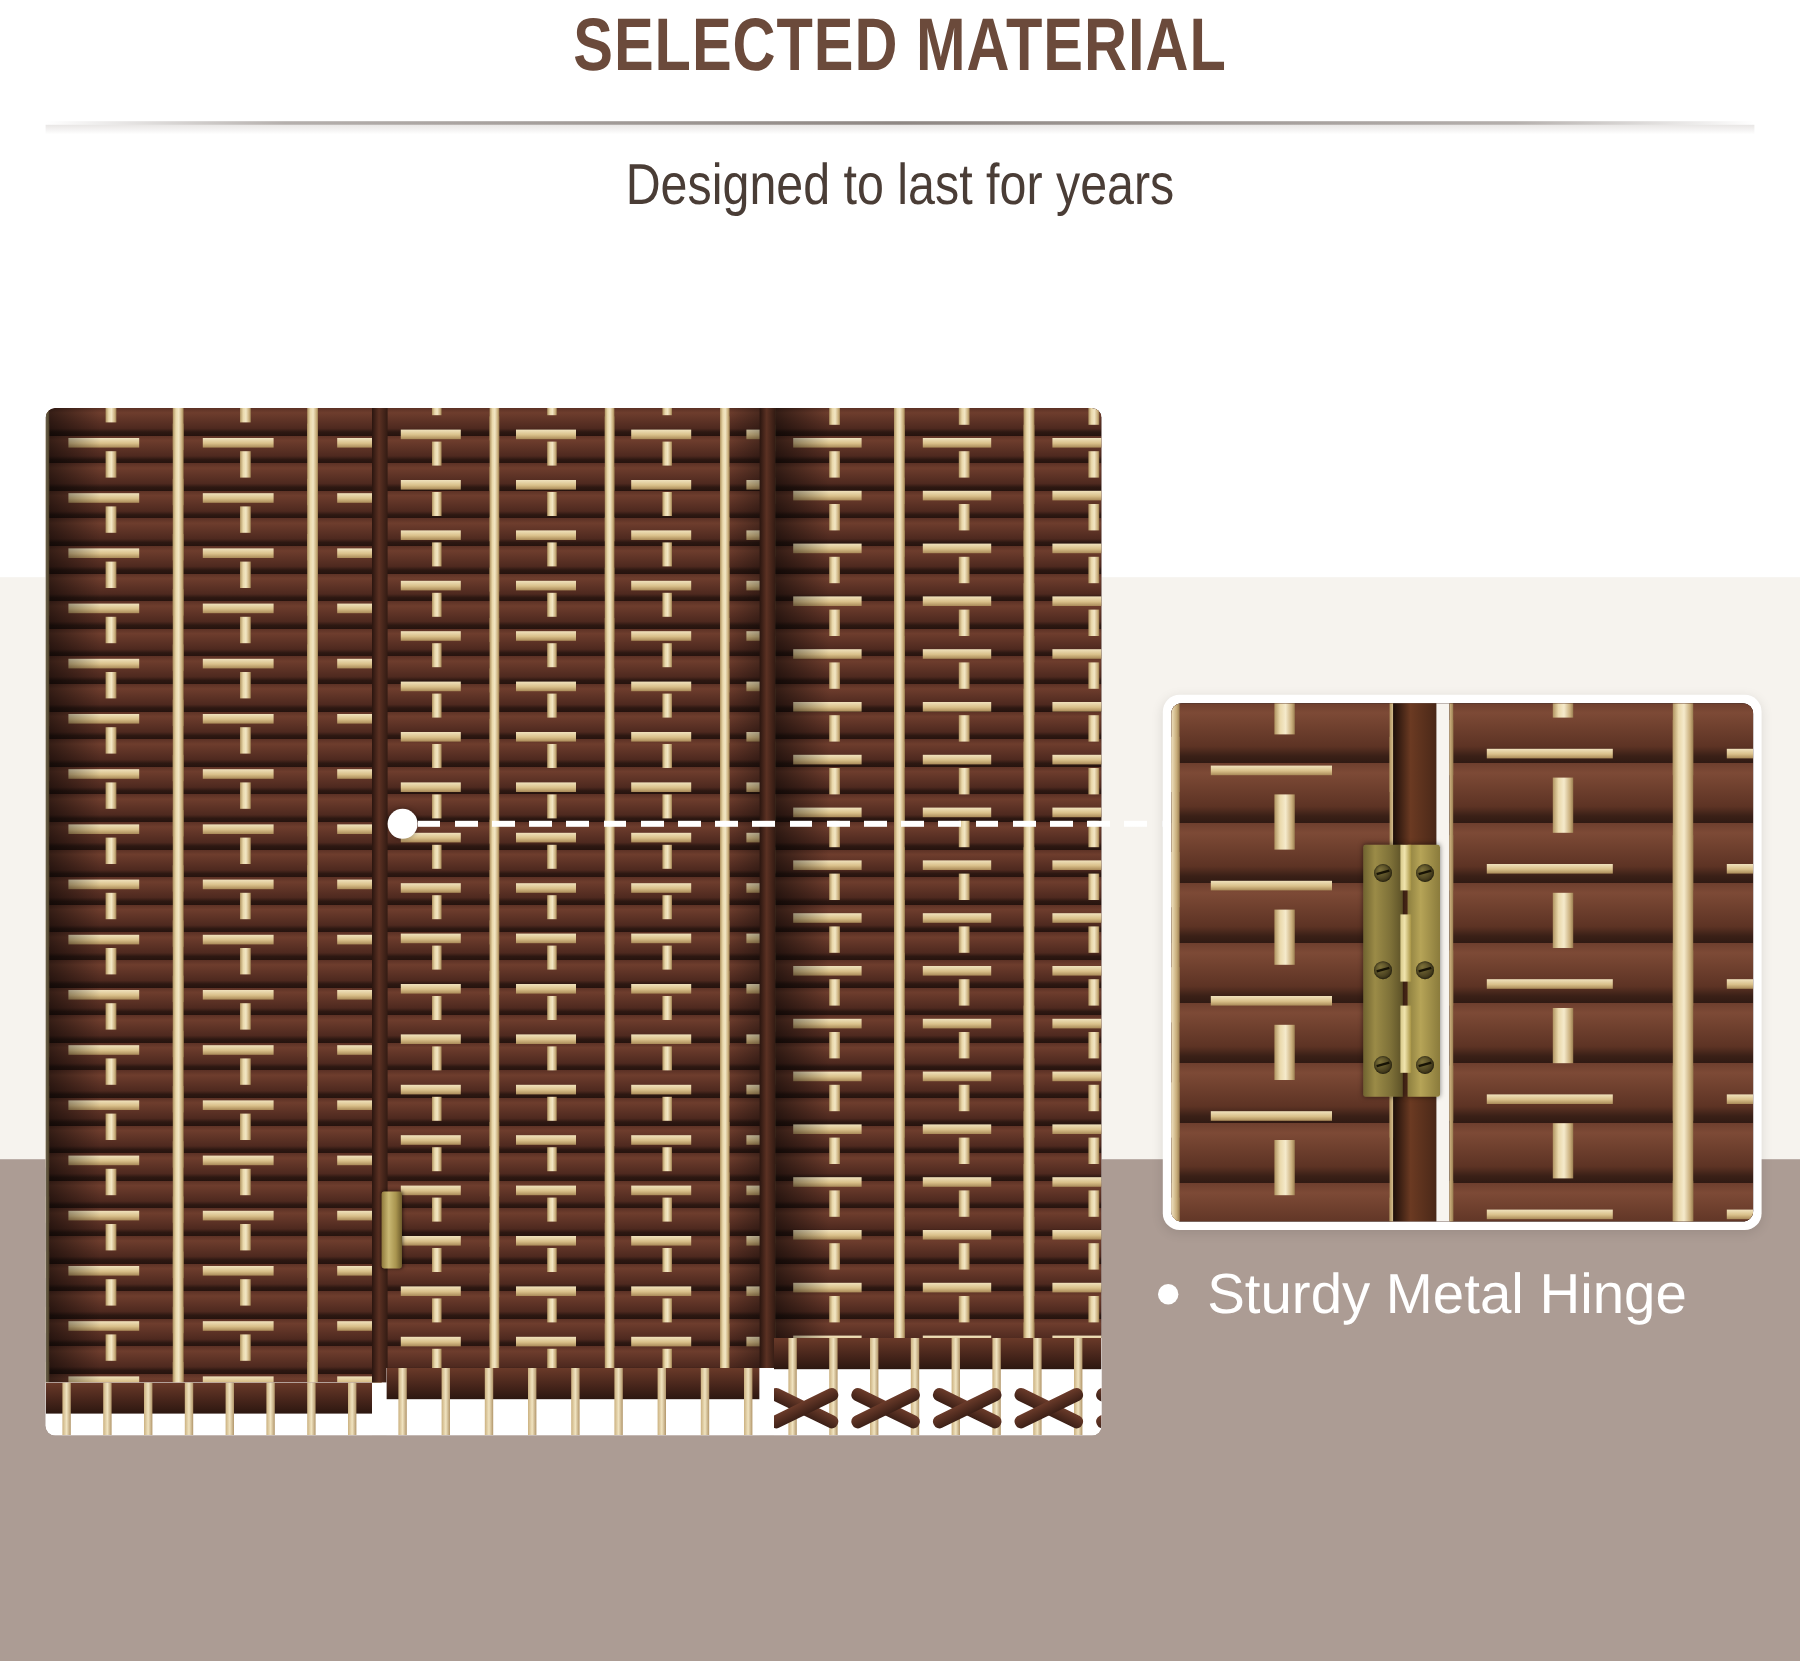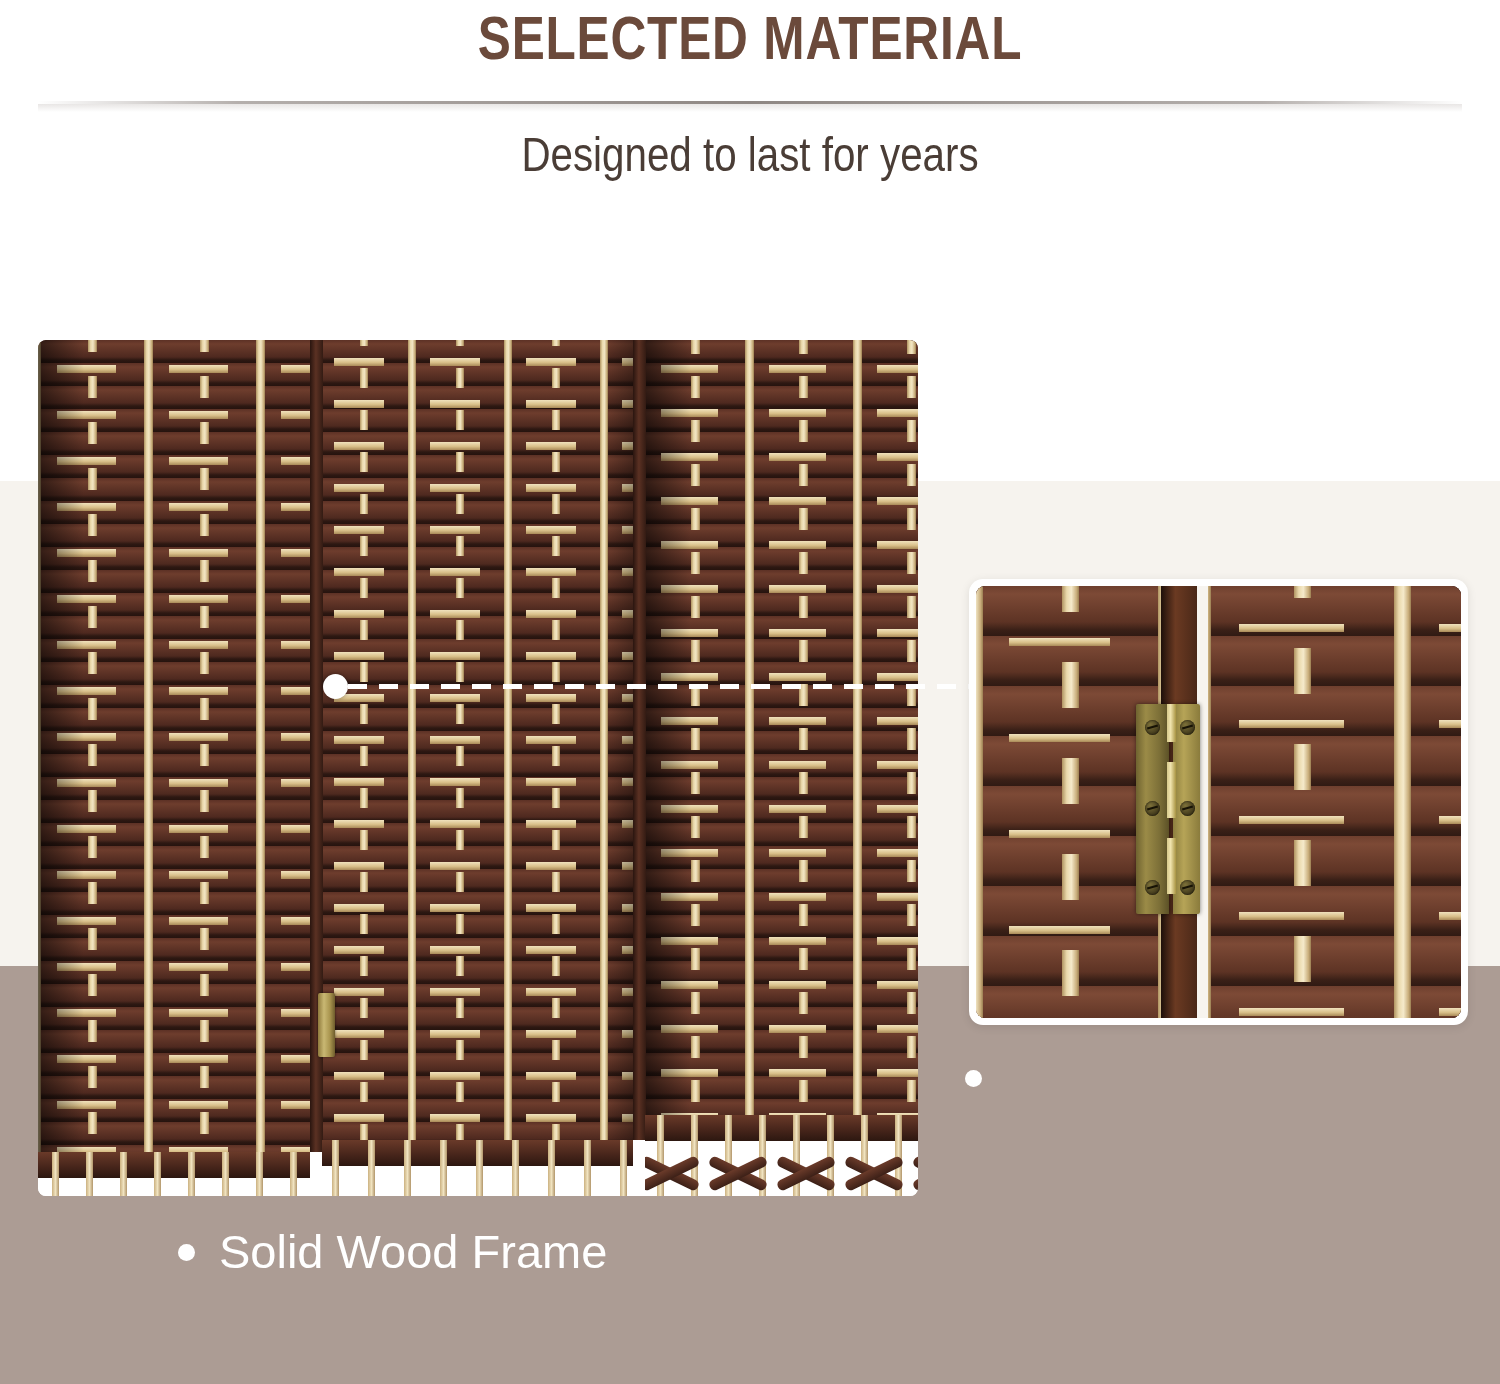--- a/index.html
+++ b/index.html
@@ -988,19 +988,16 @@
         <div class="screw" style="left:44px; top:16px;"></div>
         <div class="screw" style="left:9px;  top:97px;"></div>
         <div class="screw" style="left:44px; top:97px;"></div>
         <div class="screw" style="left:9px;  top:176px;"></div>
         <div class="screw" style="left:44px; top:176px;"></div>
       </div>
     </div>
   </div>
 
   <div class="caption" id="caption-hinge">
-    <span class="bullet"></span>
+    <span class="bullet"></span><span>Sturdy Metal Hinge</span>
   </div>
-  <div class="caption" id="caption-frame">
-    <span class="bullet"></span><span>Solid Wood Frame</span>
-  </div>
 
 </div>
 
 </body></html>

